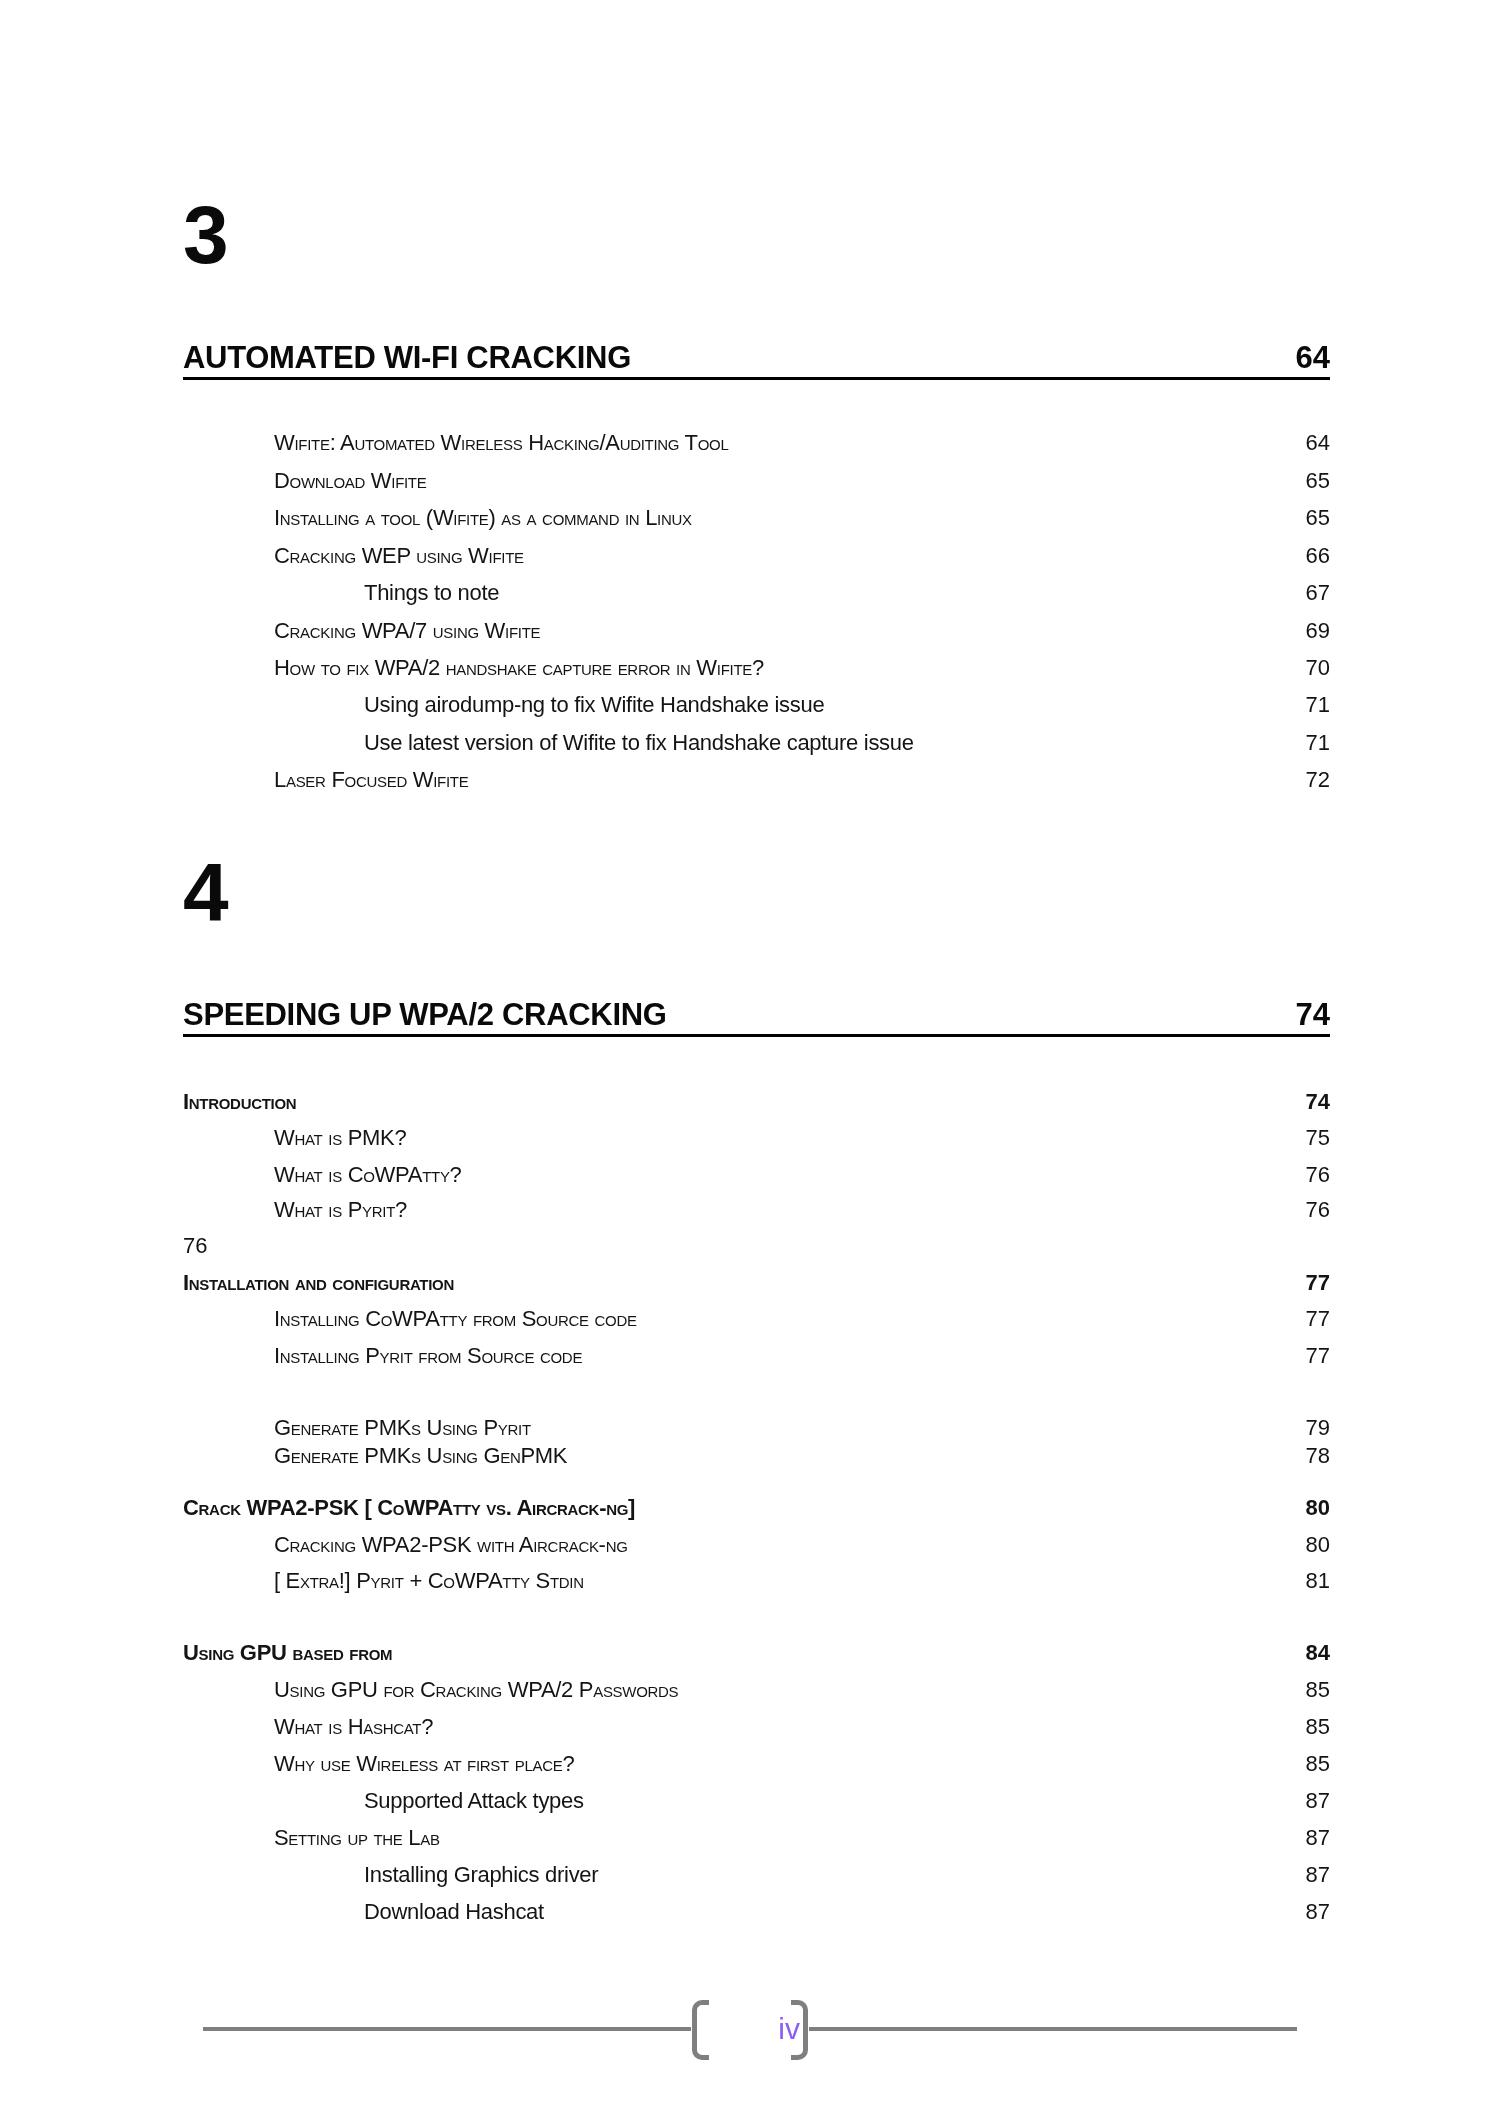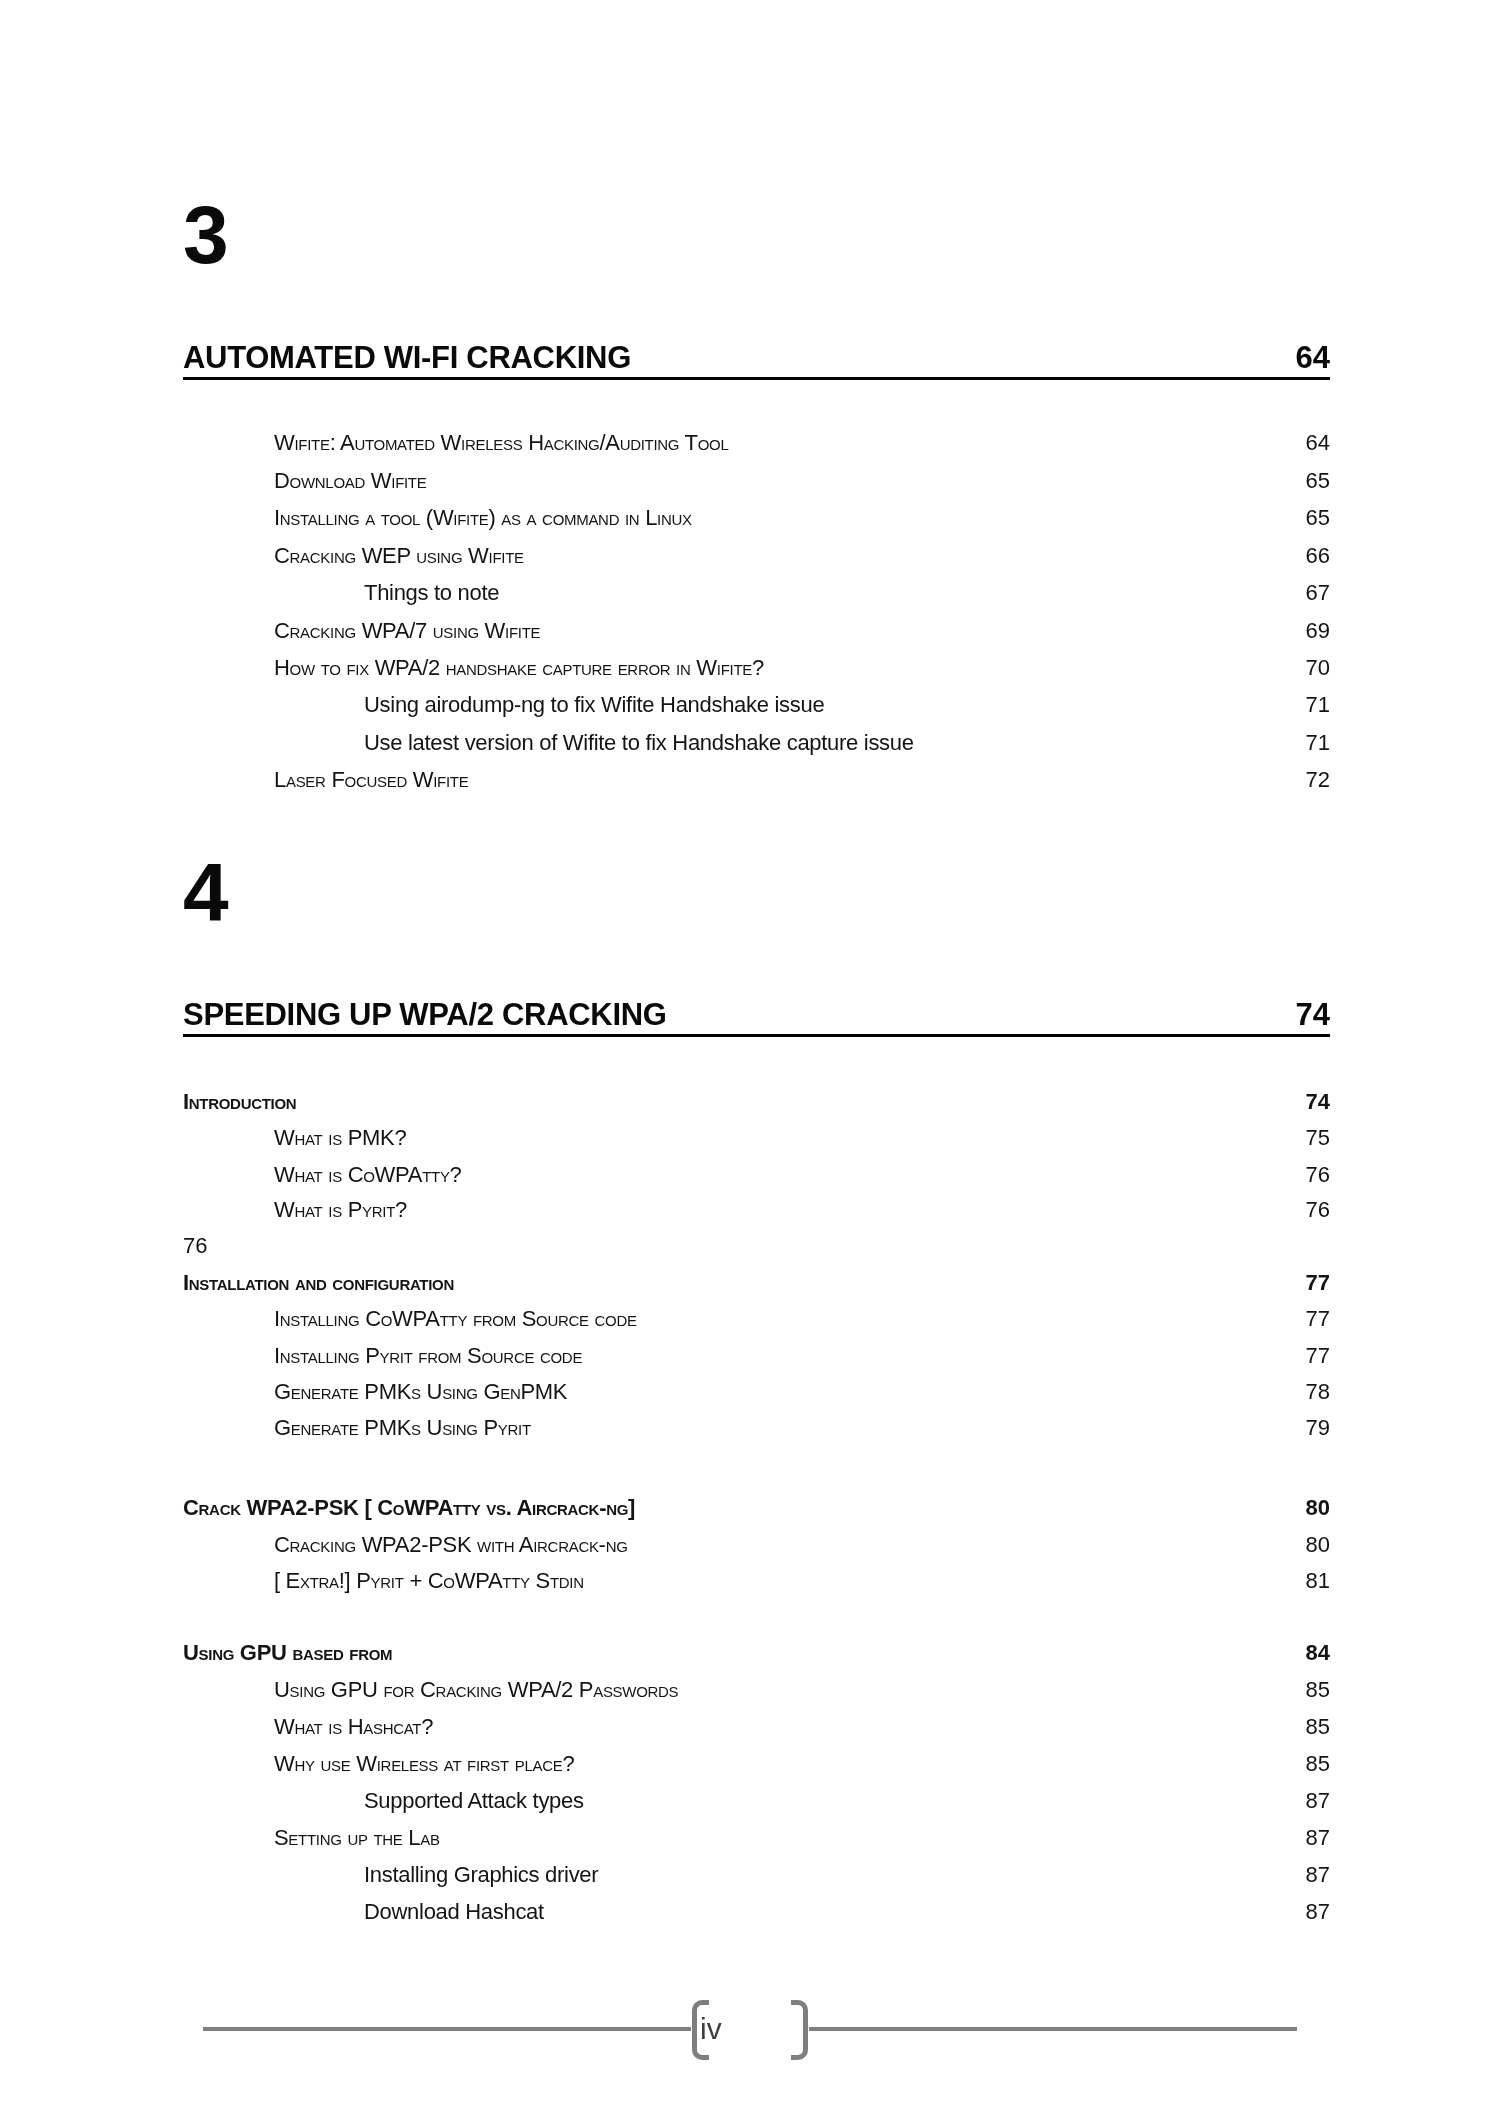--- a/index.html
+++ b/index.html
@@ -39,21 +39,21 @@
   .f-line.left{left:203px;width:488px;}
   .f-line.right{left:809px;width:488px;}
   .f-bracket{
     position:absolute;top:2000px;height:50px;width:12px;
     border:5px solid #7f7f7f;
   }
   .f-bracket.left{left:692px;border-right:none;border-radius:10px 0 0 10px;}
   .f-bracket.right{left:791px;border-left:none;border-radius:0 10px 10px 0;}
   .f-page{
     position:absolute;left:700px;top:2012px;width:100px;
-    text-align:left;font-size:30px;color:#404040;
+    text-align:right;font-size:30px;color:#8b5cf6;
   }
 </style>
 </head>
 <body>
 
 <div class="page">
 
   <div class="chapter-num" style="top:190px">3</div>
 
   <div class="chapter-head" style="top:339px">
@@ -133,21 +133,21 @@
     <span class="pg">77</span>
   </div>
   <div class="row" style="top:1303px">
     <span class="lbl sc indent1">Installing CoWPAtty from Source code</span>
     <span class="pg">77</span>
   </div>
   <div class="row" style="top:1340px">
     <span class="lbl sc indent1">Installing Pyrit from Source code</span>
     <span class="pg">77</span>
   </div>
-  <div class="row" style="top:1376px">
+  <div class="row" style="top:1440px">
     <span class="lbl sc indent1">Generate PMKs Using GenPMK</span>
     <span class="pg">78</span>
   </div>
   <div class="row" style="top:1412px">
     <span class="lbl sc indent1">Generate PMKs Using Pyrit</span>
     <span class="pg">79</span>
   </div>
   <div class="row l1" style="top:1492px">
     <span class="lbl sc">Crack WPA2-PSK [ CoWPAtty vs. Aircrack-ng]</span>
     <span class="pg">80</span>

